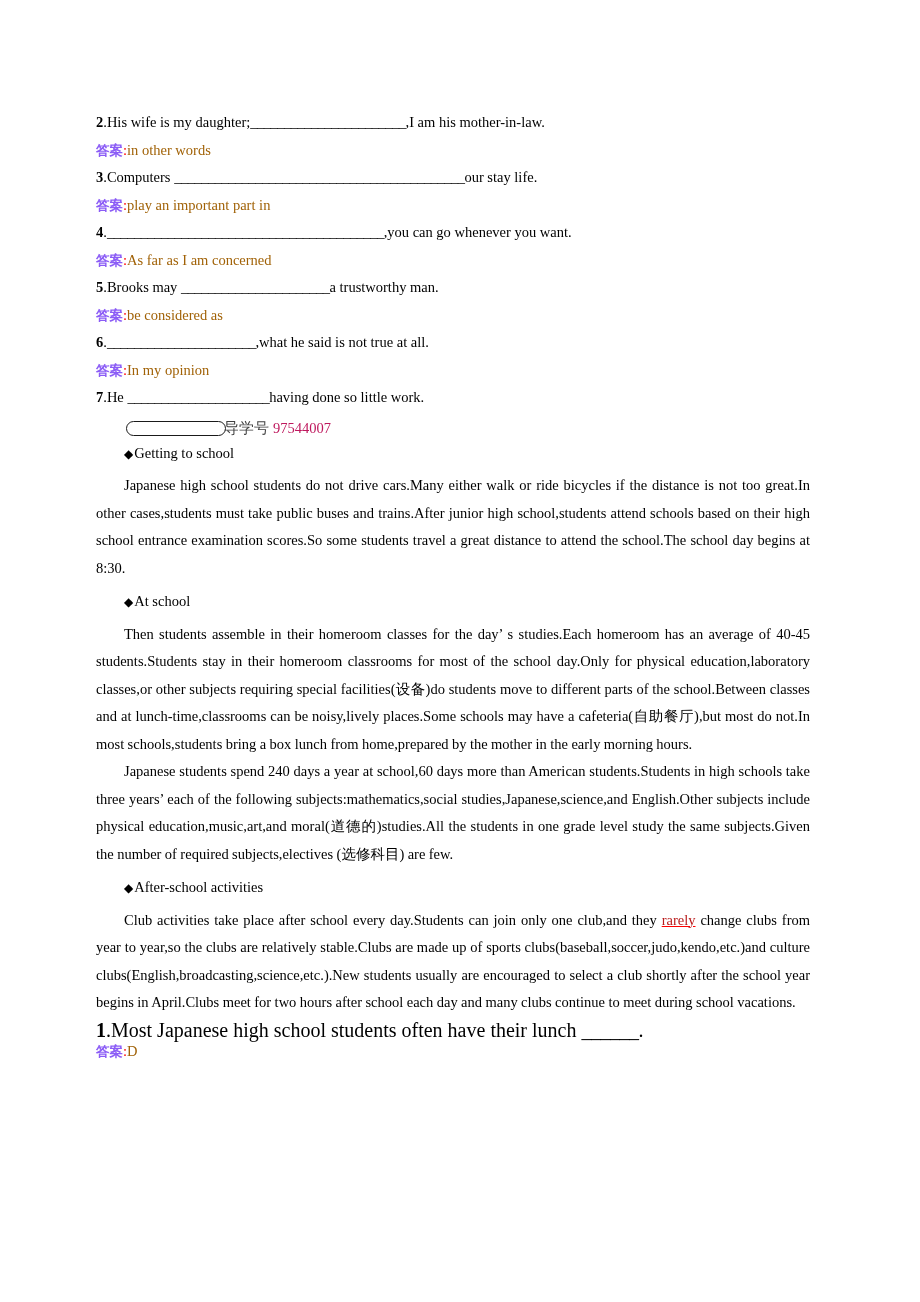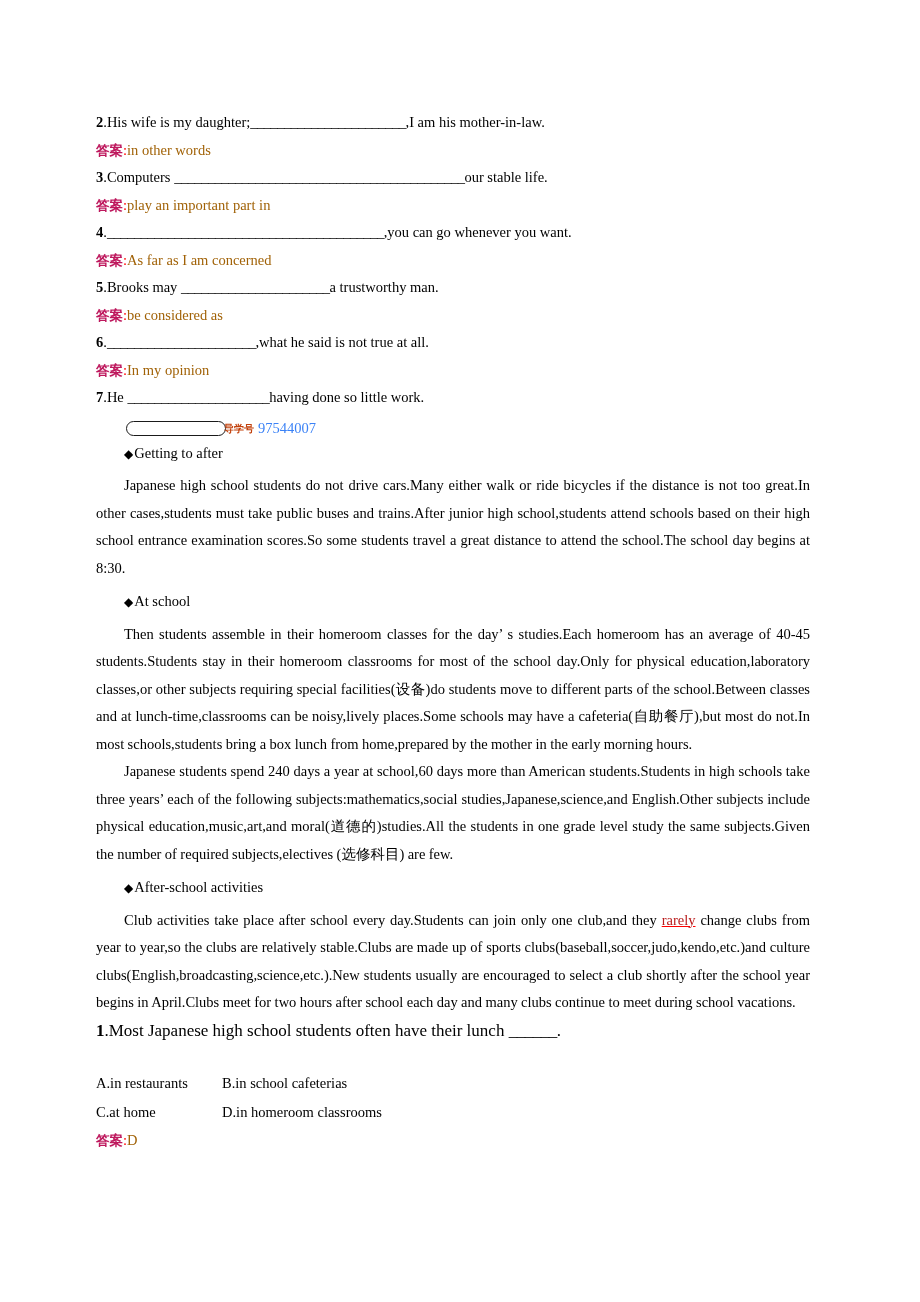--- a/index.html
+++ b/index.html
@@ -33,21 +33,21 @@
   .qline .num {
     font-weight: bold;
   }
   .ansline {
     font-size: 14.5px;
     line-height: 1.0;
     margin: 0 0 13px 0;
     white-space: nowrap;
   }
   .ans-label {
-    color: #be185d;
+    color: #8b5cf6;
     font-family: "DejaVu Sans", "Liberation Sans", sans-serif;
     font-weight: bold;
     font-size: 13.5px;
   }
   .ans-colon {
     color: #ff0000;
   }
   .ans-text {
     color: #a16207;
   }
@@ -81,29 +81,29 @@
     width: 100px;
     height: 15px;
     border: 1.3px solid #1a1a1a;
     border-radius: 9px;
     box-sizing: border-box;
     background: transparent;
     margin-right: -2px;
   }
   .daoxue-label {
     font-family: "DejaVu Sans", "Liberation Sans", sans-serif;
-    font-size: 10px;
-    font-weight: bold;
-    color: #c2410c;
+    font-size: 15px;
+    font-weight: normal;
+    color: #404040;
     letter-spacing: 0px;
   }
   .daoxue-num {
     font-family: "Liberation Serif", serif;
     font-size: 14.5px;
-    color: #3b82f6;
+    color: #be185d;
     margin-left: 4px;
   }
 
   
   .bullet-row {
     font-size: 14.5px;
     line-height: 1.0;
     margin: 0 0 12px 0;
     padding-left: 28px;
     white-space: nowrap;
@@ -124,21 +124,21 @@
     word-spacing: -0.2px;
   }
   .hl {
     color: #b91c1c;
     text-decoration: underline;
     text-decoration-color: #ff0000;
   }
 
   
   .q-stem {
-    font-size: 17px;
+    font-size: 20px;
     line-height: 27.5px;
     margin: 0;
     white-space: nowrap;
   }
   .q-stem .num { font-weight: bold; }
 
   .opt-block {
     margin-top: 32px;
   }
   .opt-row {
@@ -159,21 +159,21 @@
   <div>
 
     <p class="qline">
       <span class="num">2</span><span>.His wife is my daughter;</span><span class="blank">_______________________</span><span>,I am his mother-in-law.</span>
     </p>
     <p class="ansline">
       <span class="ans-label">答案</span><span class="ans-colon">:</span><span class="ans-text">in other words</span>
     </p>
 
     <p class="qline">
-      <span class="num">3</span><span>.Computers </span><span class="blank">___________________________________________</span><span>our stable life.</span>
+      <span class="num">3</span><span>.Computers </span><span class="blank">___________________________________________</span><span>our stay life.</span>
     </p>
     <p class="ansline">
       <span class="ans-label">答案</span><span class="ans-colon">:</span><span class="ans-text">play an important part in</span>
     </p>
 
     <p class="qline">
       <span class="num">4</span><span>.</span><span class="blank">_________________________________________</span><span>,you can go whenever you want.</span>
     </p>
     <p class="ansline">
       <span class="ans-label">答案</span><span class="ans-colon">:</span><span class="ans-text">As far as I am concerned</span>
@@ -199,21 +199,21 @@
   </div>
 
 
   <div class="daoxue-row">
     <span class="pill"></span>
       <span class="daoxue-label">导学号</span>
       <span class="daoxue-num">97544007</span>
   </div>
 
   <p class="bullet-row">
-    <span class="diamond">◆</span><span>Getting to after</span>
+    <span class="diamond">◆</span><span>Getting to school</span>
   </p>
 
   <p class="para">Japanese high school students do not drive cars.Many either walk or ride bicycles if the distance is not too great.In other cases,students must take public buses and trains.After junior high school,students attend schools based on their high school entrance examination scores.So some students travel a great distance to attend the school.The school day begins at 8:30.</p>
 
   <p class="bullet-row" style="margin-top:12px;">
     <span class="diamond">◆</span><span>At school</span>
   </p>
 
   <p class="para">Then students assemble in their homeroom classes for the day’ s studies.Each homeroom has an average of 40-45 students.Students stay in their homeroom classrooms for most of the school day.Only for physical education,laboratory classes,or other subjects requiring special facilities(设备)do students move to different parts of the school.Between classes and at lunch-time,classrooms can be noisy,lively places.Some schools may have a cafeteria(自助餐厅),but most do not.In most schools,students bring a box lunch from home,prepared by the mother in the early morning hours.</p>
 
@@ -222,28 +222,18 @@
   <p class="bullet-row" style="margin-top:12px;">
     <span class="diamond">◆</span><span>After-school activities</span>
   </p>
 
   <p class="para"><span>Club activities take place after school every day.Students can join only one club,and they </span><span class="hl">rarely</span><span> change clubs from year to year,so the clubs are relatively stable.Clubs are made up of sports clubs(baseball,soccer,judo,kendo,etc.)and culture clubs(English,broadcasting,science,etc.).New students usually are encouraged to select a club shortly after the school year begins in April.Clubs meet for two hours after school each day and many clubs continue to meet during school vacations.</span></p>
 
   <p class="q-stem">
     <span class="num">1</span><span>.Most Japanese high school students often have their lunch </span><span class="blank">______</span><span>.</span>
   </p>
 
-  <div class="opt-block">
-    <div class="opt-row">
-      <span class="opt-a">A.in restaurants</span>
-        <span class="opt-b">B.in school cafeterias</span>
-    </div>
-    <div class="opt-row">
-      <span class="opt-a">C.at home</span>
-        <span class="opt-b">D.in homeroom classrooms</span>
-    </div>
-  </div>
 
   <p class="ansline">
     <span class="ans-label">答案</span><span class="ans-colon">:</span><span class="ans-text">D</span>
   </p>
 
 </div>
 
 </body></html>

